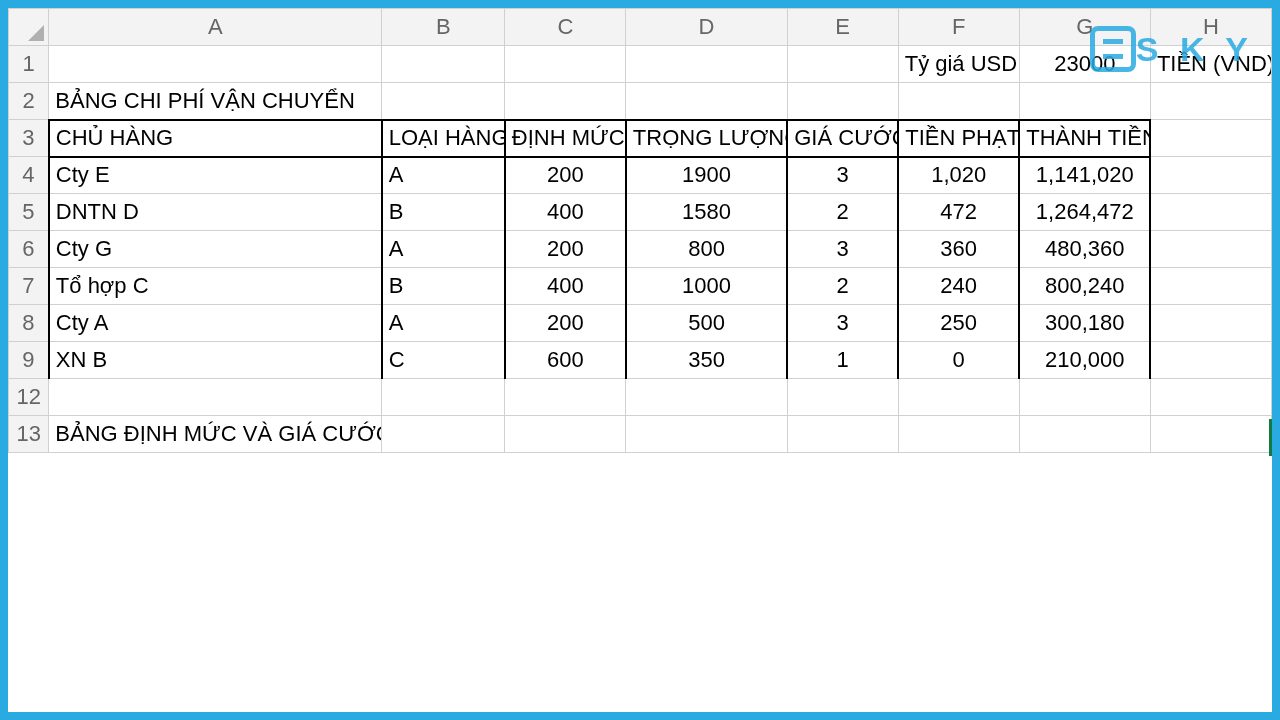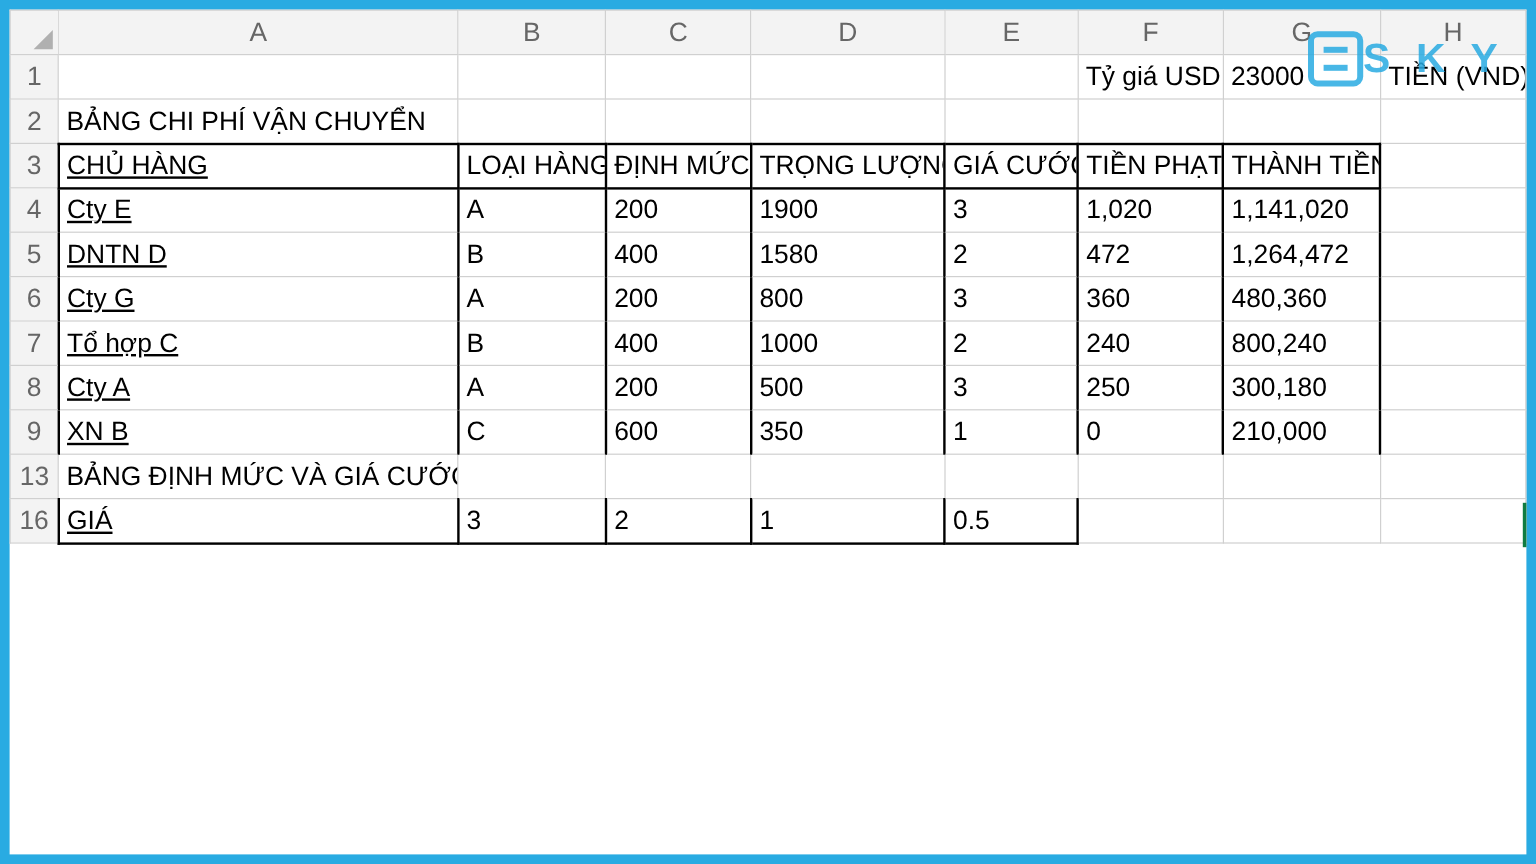--- a/index.html
+++ b/index.html
@@ -6,23 +6,23 @@
   html, body { width: 1280px; height: 720px; font-family: Arial, sans-serif; overflow: hidden; }
   .frame { width: 1280px; height: 720px; border: 8px solid #29abe2; background: #fff; position: relative; }
   .sheet { width: 100%; border-collapse: collapse; table-layout: fixed; }
   .sheet td, .sheet th { border: 1px solid #d0d0d0; height: 37px; font-size: 22px; padding: 0 6px; overflow: hidden; white-space: nowrap; }
   .col-head { background: #f3f3f3; color: #666; font-weight: normal; text-align: center; font-size: 22px; }
   .row-head { background: #f3f3f3; color: #666; text-align: center; width: 40px; font-size: 20px; }
   .corner { background: #f3f3f3; width: 40px; position: relative; }
   .corner::after { content: ""; position: absolute; right: 4px; bottom: 4px; width: 0; height: 0; border-left: 16px solid transparent; border-bottom: 16px solid #b0b0b0; }
   .b-top { border-top: 2px solid #000 !important; }
   .b-bottom { border-bottom: 2px solid #000 !important; }
-  .b-left { border-left: 2px solid #000 !important; text-decoration: underline; }
+  .b-left { border-left: 2px solid #000 !important; }
   .b-right { border-right: 2px solid #000 !important; }
-  .num { text-align: left; }
+  .num { text-align: center; }
   .txt { text-align: left; }
   .watermark { position: absolute; top: 18px; right: 18px; display: flex; align-items: center; opacity: 0.85; pointer-events: none; }
   .wm-icon { width: 46px; height: 46px; border: 5px solid #29abe2; border-radius: 8px; position: relative; }
   .wm-icon::before, .wm-icon::after { content:""; position:absolute; left:8px; right:8px; height:5px; background:#29abe2; }
   .wm-icon::before { top:8px; }
   .wm-icon::after { bottom:8px; }
   .wm-text { color:#29abe2; font-weight:bold; font-size:34px; letter-spacing:6px; line-height:0.9; }
   .sel-marker { position:absolute; right:0; width:3px; height:37px; background:#107c41; }
 </style>
 </head>
@@ -164,44 +164,44 @@
           <td class="num b-right">350</td>
           <td class="num b-right">1</td>
           <td class="num b-right">0</td>
           <td class="num b-right">210,000</td>
           <td></td>
         </tr>
       </tbody>
 
     <tbody>
 
+    <tr>
+      <td class="row-head">12</td>
+      <td></td>
+          <td></td>
+          <td></td>
+          <td></td>
+          <td></td>
+          <td></td>
+          <td></td>
+          <td></td>
+    </tr>
 
     <tr>
       <td class="row-head">13</td>
       <td class="txt">BẢNG ĐỊNH MỨC VÀ GIÁ CƯỚC</td>
       <td></td>
           <td></td>
           <td></td>
           <td></td>
           <td></td>
           <td></td>
           <td></td>
     </tr>
 
 
 
-    <tr>
-      <td class="row-head">16</td>
-      <td class="txt b-left b-right b-bottom">GIÁ</td>
-      <td class="num b-right b-bottom">3</td>
-      <td class="num b-right b-bottom">2</td>
-      <td class="num b-right b-bottom">1</td>
-      <td class="num b-right b-bottom">0.5</td>
-      <td></td>
-          <td></td>
-          <td></td>
-    </tr>
 
   </tbody>
     </table>
 
   <div class="sel-marker" style="top:411px"></div>
 </div>
 
 </body></html>

